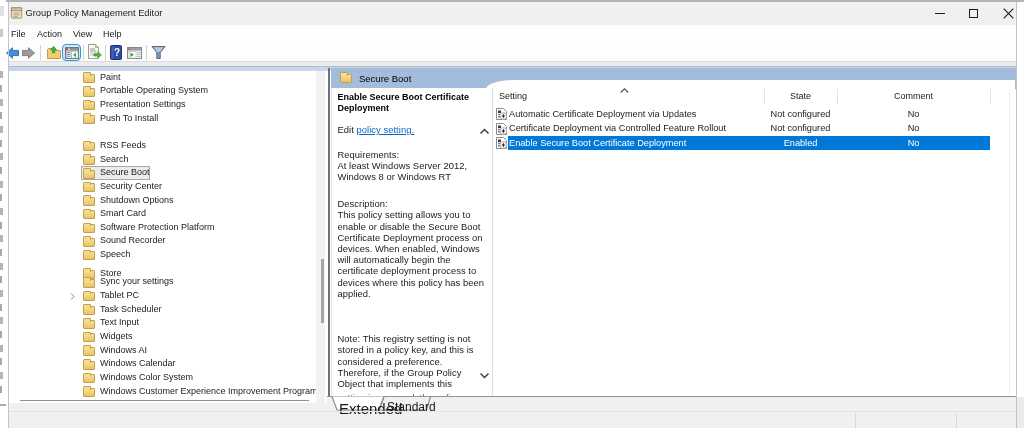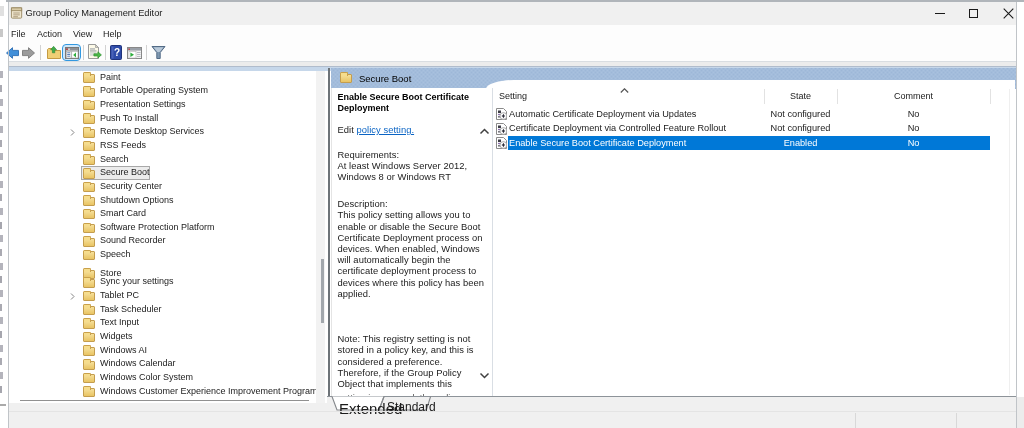--- a/index.html
+++ b/index.html
@@ -128,27 +128,20 @@
       <i class="fold"></i>
       <span>Portable Operating System</span>
     </div>
   <div class="trow" style="top:27.4px;">
       <i class="fold"></i>
       <span>Presentation Settings</span>
     </div>
   <div class="trow" style="top:41.1px;">
       <i class="fold"></i>
       <span>Push To Install</span>
-    </div>
-  <div class="trow" style="top:54.7px;">
-      <svg class="chev" viewBox="0 0 7 7">
-        <path d="M2 0.5 L5 3.5 L2 6.5" fill="none" stroke="#848484" stroke-width="1"></path>
-      </svg>
-      <i class="fold"></i>
-      <span>Remote Desktop Services</span>
     </div>
   <div class="trow" style="top:68.4px;">
       <i class="fold"></i>
       <span>RSS Feeds</span>
     </div>
   <div class="trow" style="top:82.0px;">
       <i class="fold"></i>
       <span>Search</span>
     </div>
   <div class="trow" style="top:95.7px;">

